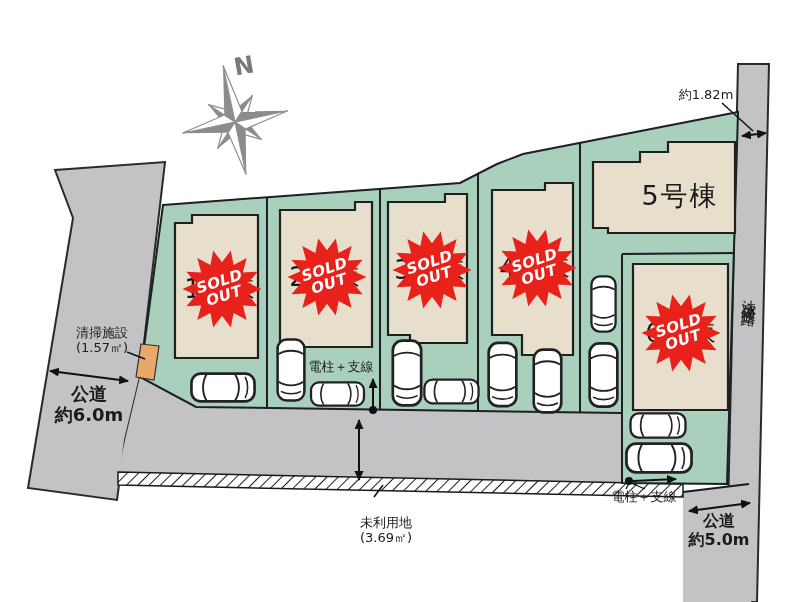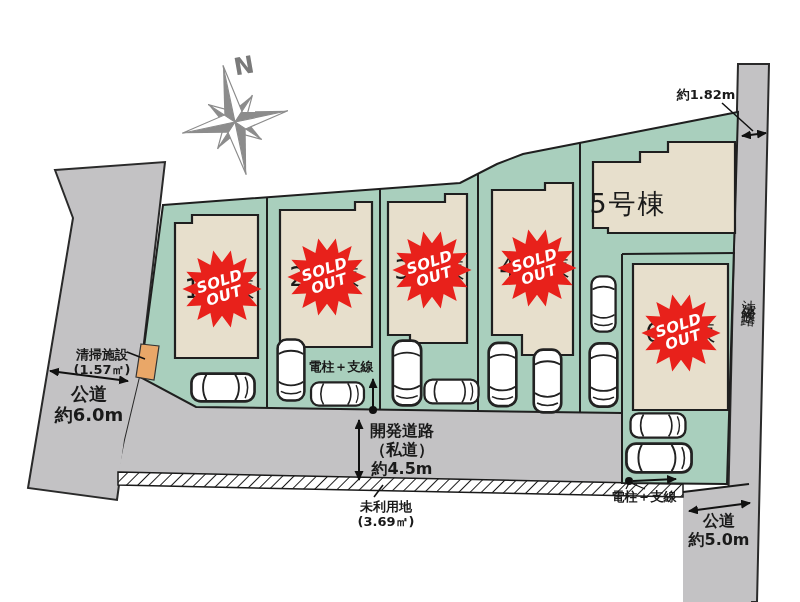--- a/index.html
+++ b/index.html
@@ -7,21 +7,21 @@
     position:relative;width:800px;height:602px;overflow:hidden;background:#fff;
     font-family:"DejaVu Sans","Liberation Sans",sans-serif;color:#1a1a1a;
   }
   #shapes{position:absolute;left:0;top:0;z-index:1;}
   .label{
     position:absolute;transform:translate(-50%,-50%);
     text-align:center;white-space:nowrap;line-height:1.18;color:#1a1a1a;z-index:2;
   }
   .lot-label{font-size:26px;font-weight:500;letter-spacing:1px;z-index:2;}
   .lot5-label{font-size:27px;font-weight:500;letter-spacing:2px;}
-  .small{font-size:13px;font-weight:700;}
+  .small{font-size:13px;font-weight:400;}
   .road-name{font-size:18px;font-weight:600;}
   .road-name-sm{font-size:16px;font-weight:600;}
   .vtext{
     writing-mode:vertical-rl;text-orientation:upright;
     font-size:15px;font-weight:500;letter-spacing:3px;
     transform:translate(-50%,-50%) rotate(4deg);
   }
   .north{font-size:24px;font-weight:bold;color:#7a7a7a;transform:translate(-50%,-50%) rotate(-10deg);}
   .badge{position:absolute;width:86px;height:86px;transform:translate(-50%,-50%);z-index:3;}
   .badge svg{position:absolute;inset:0;}
@@ -156,42 +156,37 @@
   <div class="label north" style="left:244px;top:66px;">N</div>
 
   <div class="label small" style="left:706px;top:95px;">約1.82m</div>
 
   <div class="label vtext" style="left:749px;top:295px;">法定外通路</div>
 
   <div class="label lot-label" style="left:220px;top:289px;">1号棟</div>
   <div class="label lot-label" style="left:325px;top:277px;">2号棟</div>
   <div class="label lot-label" style="left:430px;top:270px;">3号棟</div>
   <div class="label lot-label" style="left:535px;top:268px;">4号棟</div>
-  <div class="label lot-label lot5-label" style="left:628px;top:196px;margin-top:8px;">5号棟</div>
+  <div class="label lot-label lot5-label" style="left:680px;top:196px;">5号棟</div>
   <div class="label lot-label" style="left:681px;top:333px;">6号棟</div>
 
-  <div class="label small" style="left:102px;top:362px;">
+  <div class="label small" style="left:102px;top:340px;">
     <div>清掃施設</div>
     <div>(1.57㎡)</div>
   </div>
 
   <div class="label road-name" style="left:89px;top:404px;">
     <div>公道</div>
     <div>約6.0m</div>
   </div>
 
   <div class="label small" style="left:341px;top:367px;">電柱＋支線</div>
 
-  <div class="label road-name-sm" style="left:402px;top:450px;">
-    <div>開発道路</div>
-    <div>（私道）</div>
-    <div>約4.5m</div>
-  </div>
-
-  <div class="label small" style="left:386px;top:514px;">
+
+  <div class="label small" style="left:386px;top:530px;">
     <div>未利用地</div>
     <div>(3.69㎡)</div>
   </div>
 
   <div class="label small" style="left:644px;top:497px;">電柱＋支線</div>
 
   <div class="label road-name-sm" style="left:719px;top:531px;">
     <div>公道</div>
     <div>約5.0m</div>
   </div>

